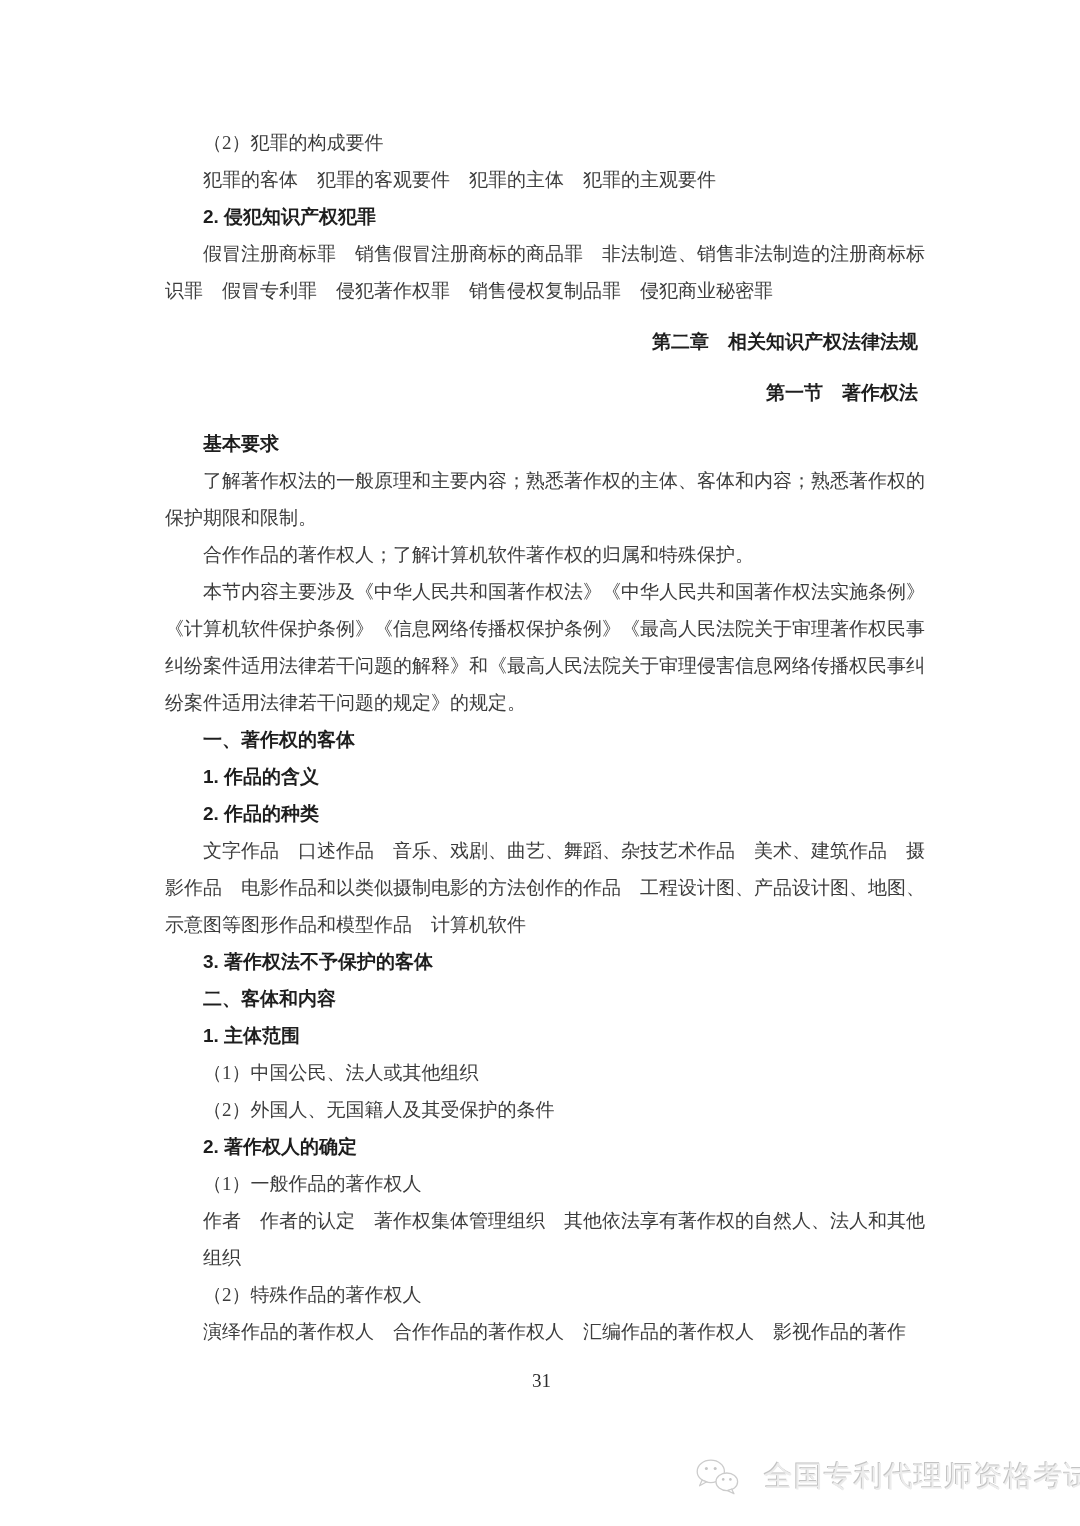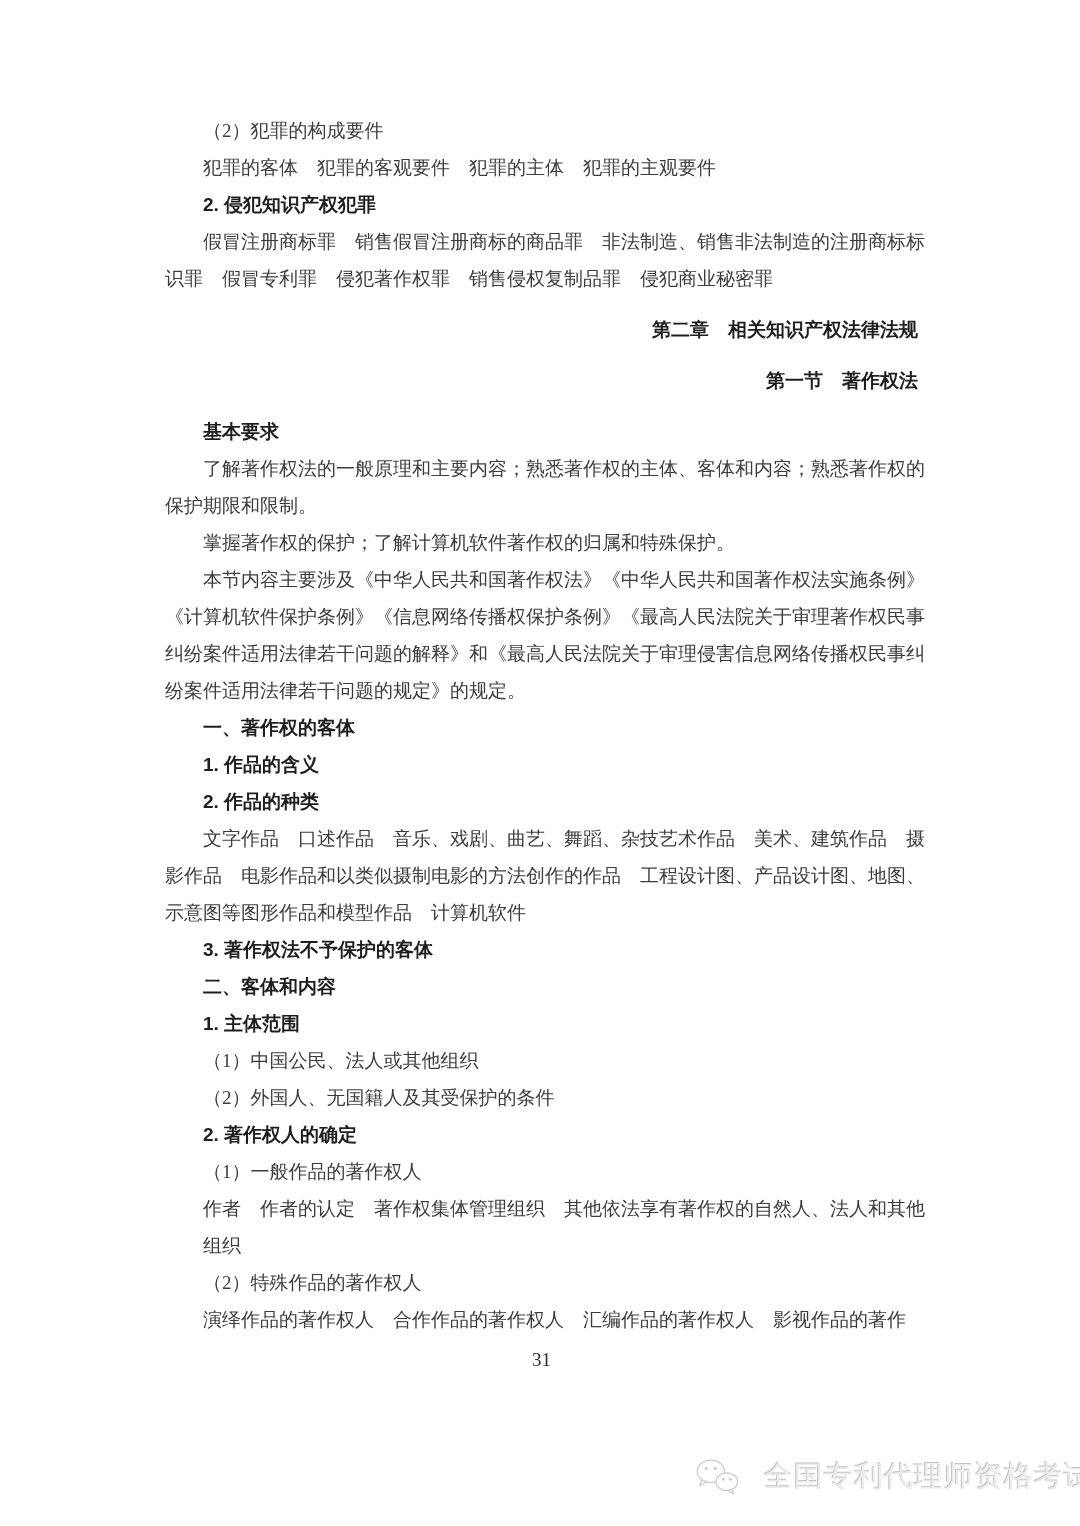--- a/index.html
+++ b/index.html
@@ -12,41 +12,41 @@
     font-family: "Liberation Serif", "DejaVu Serif", serif;
   }
   .page {
     position: absolute;
     inset: 0;
     background: var(--page-bg, #ffffff);
   }
   .content {
     position: absolute;
     left: 165px;
-    top: 112px;
+    top: 124px;
     width: 753px;
   }
   .line {
     height: 37px;
     line-height: 37px;
     font-size: 19px;
     color: var(--body-text, #3c3c3c);
     font-family: "Liberation Serif", "DejaVu Serif", serif;
     white-space: nowrap;
   }
   .indent { padding-left: 38px; }
   .heading, .chapter, .section {
     font-family: "Liberation Sans", "DejaVu Sans", sans-serif;
     font-weight: 700;
     color: var(--heading-text, #1e1e1e);
   }
   .chapter, .section { text-align: right; padding-left: 0; }
   .gap-before { margin-top: 14px; }
   .page-number {
-    margin-top: 9px;
+    margin-top: 18px;
     height: 26px;
     line-height: 26px;
     text-align: center;
     font-size: 19px;
     color: #2e2e2e;
   }
   .watermark {
     position: absolute;
     left: 694px;
     top: 1452px;
@@ -75,21 +75,21 @@
         <div class="line body indent">（2）犯罪的构成要件</div>
         <div class="line body indent">犯罪的客体　犯罪的客观要件　犯罪的主体　犯罪的主观要件</div>
         <div class="line heading indent">2. 侵犯知识产权犯罪</div>
         <div class="line body indent">假冒注册商标罪　销售假冒注册商标的商品罪　非法制造、销售非法制造的注册商标标</div>
         <div class="line body">识罪　假冒专利罪　侵犯著作权罪　销售侵权复制品罪　侵犯商业秘密罪</div>
         <div class="line chapter gap-before">第二章　相关知识产权法律法规</div>
         <div class="line section gap-before">第一节　著作权法</div>
         <div class="line heading indent gap-before">基本要求</div>
         <div class="line body indent">了解著作权法的一般原理和主要内容；熟悉著作权的主体、客体和内容；熟悉著作权的</div>
         <div class="line body">保护期限和限制。</div>
-        <div class="line body indent">掌握著作权的保护；了解计算机软件著作权的归属和特殊保护。</div>
+        <div class="line body indent">合作作品的著作权人；了解计算机软件著作权的归属和特殊保护。</div>
         <div class="line body indent">本节内容主要涉及《中华人民共和国著作权法》《中华人民共和国著作权法实施条例》</div>
         <div class="line body">《计算机软件保护条例》《信息网络传播权保护条例》《最高人民法院关于审理著作权民事</div>
         <div class="line body">纠纷案件适用法律若干问题的解释》和《最高人民法院关于审理侵害信息网络传播权民事纠</div>
         <div class="line body">纷案件适用法律若干问题的规定》的规定。</div>
         <div class="line heading indent">一、著作权的客体</div>
         <div class="line heading indent">1. 作品的含义</div>
         <div class="line heading indent">2. 作品的种类</div>
         <div class="line body indent">文字作品　口述作品　音乐、戏剧、曲艺、舞蹈、杂技艺术作品　美术、建筑作品　摄</div>
         <div class="line body">影作品　电影作品和以类似摄制电影的方法创作的作品　工程设计图、产品设计图、地图、</div>
         <div class="line body">示意图等图形作品和模型作品　计算机软件</div>

